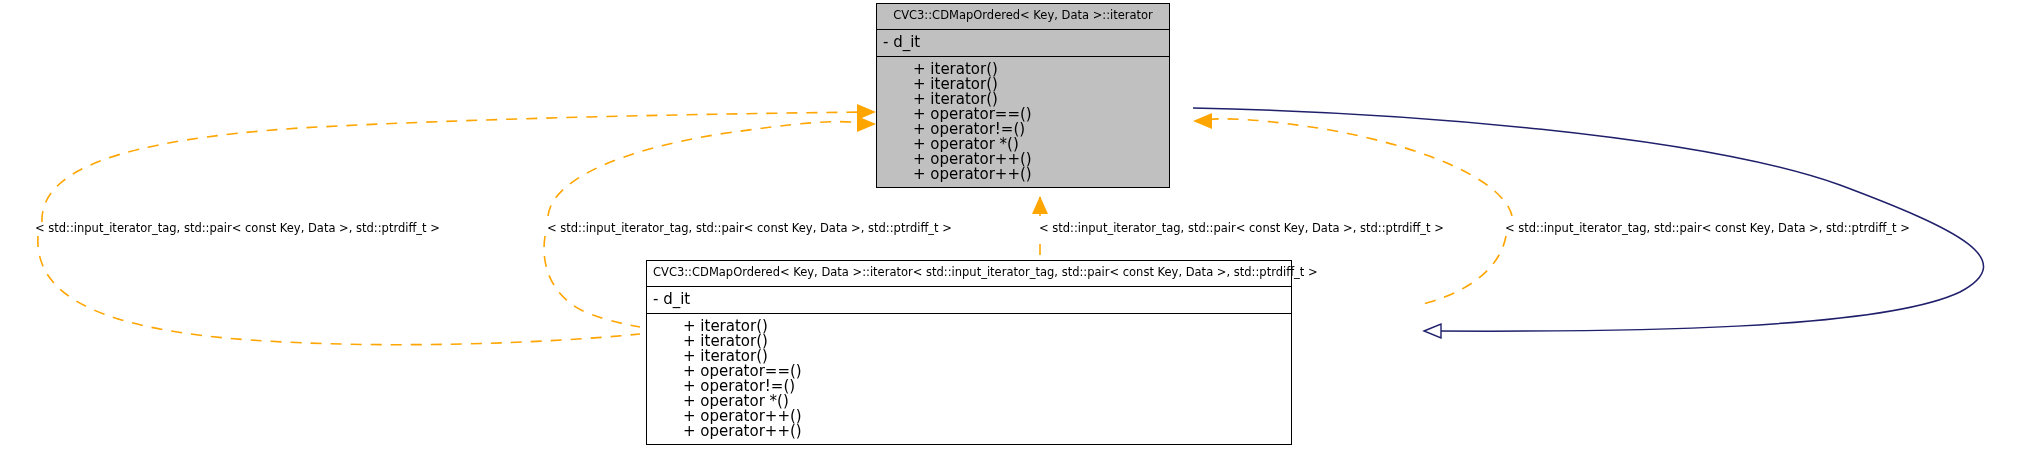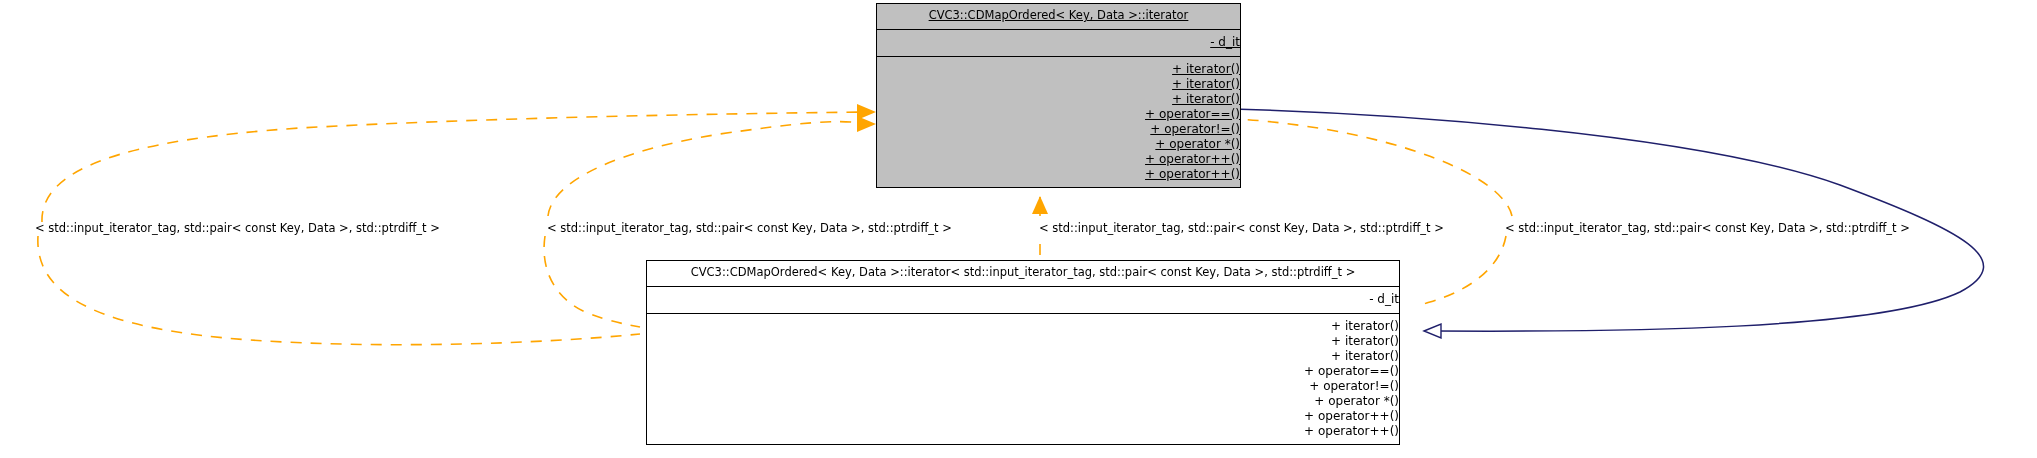--- a/index.html
+++ b/index.html
@@ -53,42 +53,40 @@
     padding: 5px 0 6px 6px;
   }
   .uml-ops {
     box-sizing: border-box;
     padding: 5px 0 5px 6px;
     margin-left: 30px;
   }
   .uml-row {
     white-space: nowrap;
     padding: 1px 0 1px 0;
-    font-size: 12px;
+    font-size: 15px;
     line-height: 13px;
-    text-align: right;
   }
   .tmpl-label {
     position: absolute;
     white-space: nowrap;
     font-size: 11.5px;
     color: #000000;
     line-height: 13px;
     margin-left: 7px;
   }
   #top-class {
     left: 876px;
     top: 3px;
-    width: 365px;
-    text-decoration: underline;
+    width: 294px;
   }
   #bottom-class {
     left: 646px;
     top: 260px;
-    width: 754px;
+    width: 646px;
   }
   .tmpl-1 { left: 28px;   top: 222px; }
   .tmpl-2 { left: 540px;  top: 222px; }
   .tmpl-3 { left: 1032px; top: 222px; }
   .tmpl-4 { left: 1498px; top: 222px; }
 </style>
 </head>
 <body>
 
 <div id="diagram">

